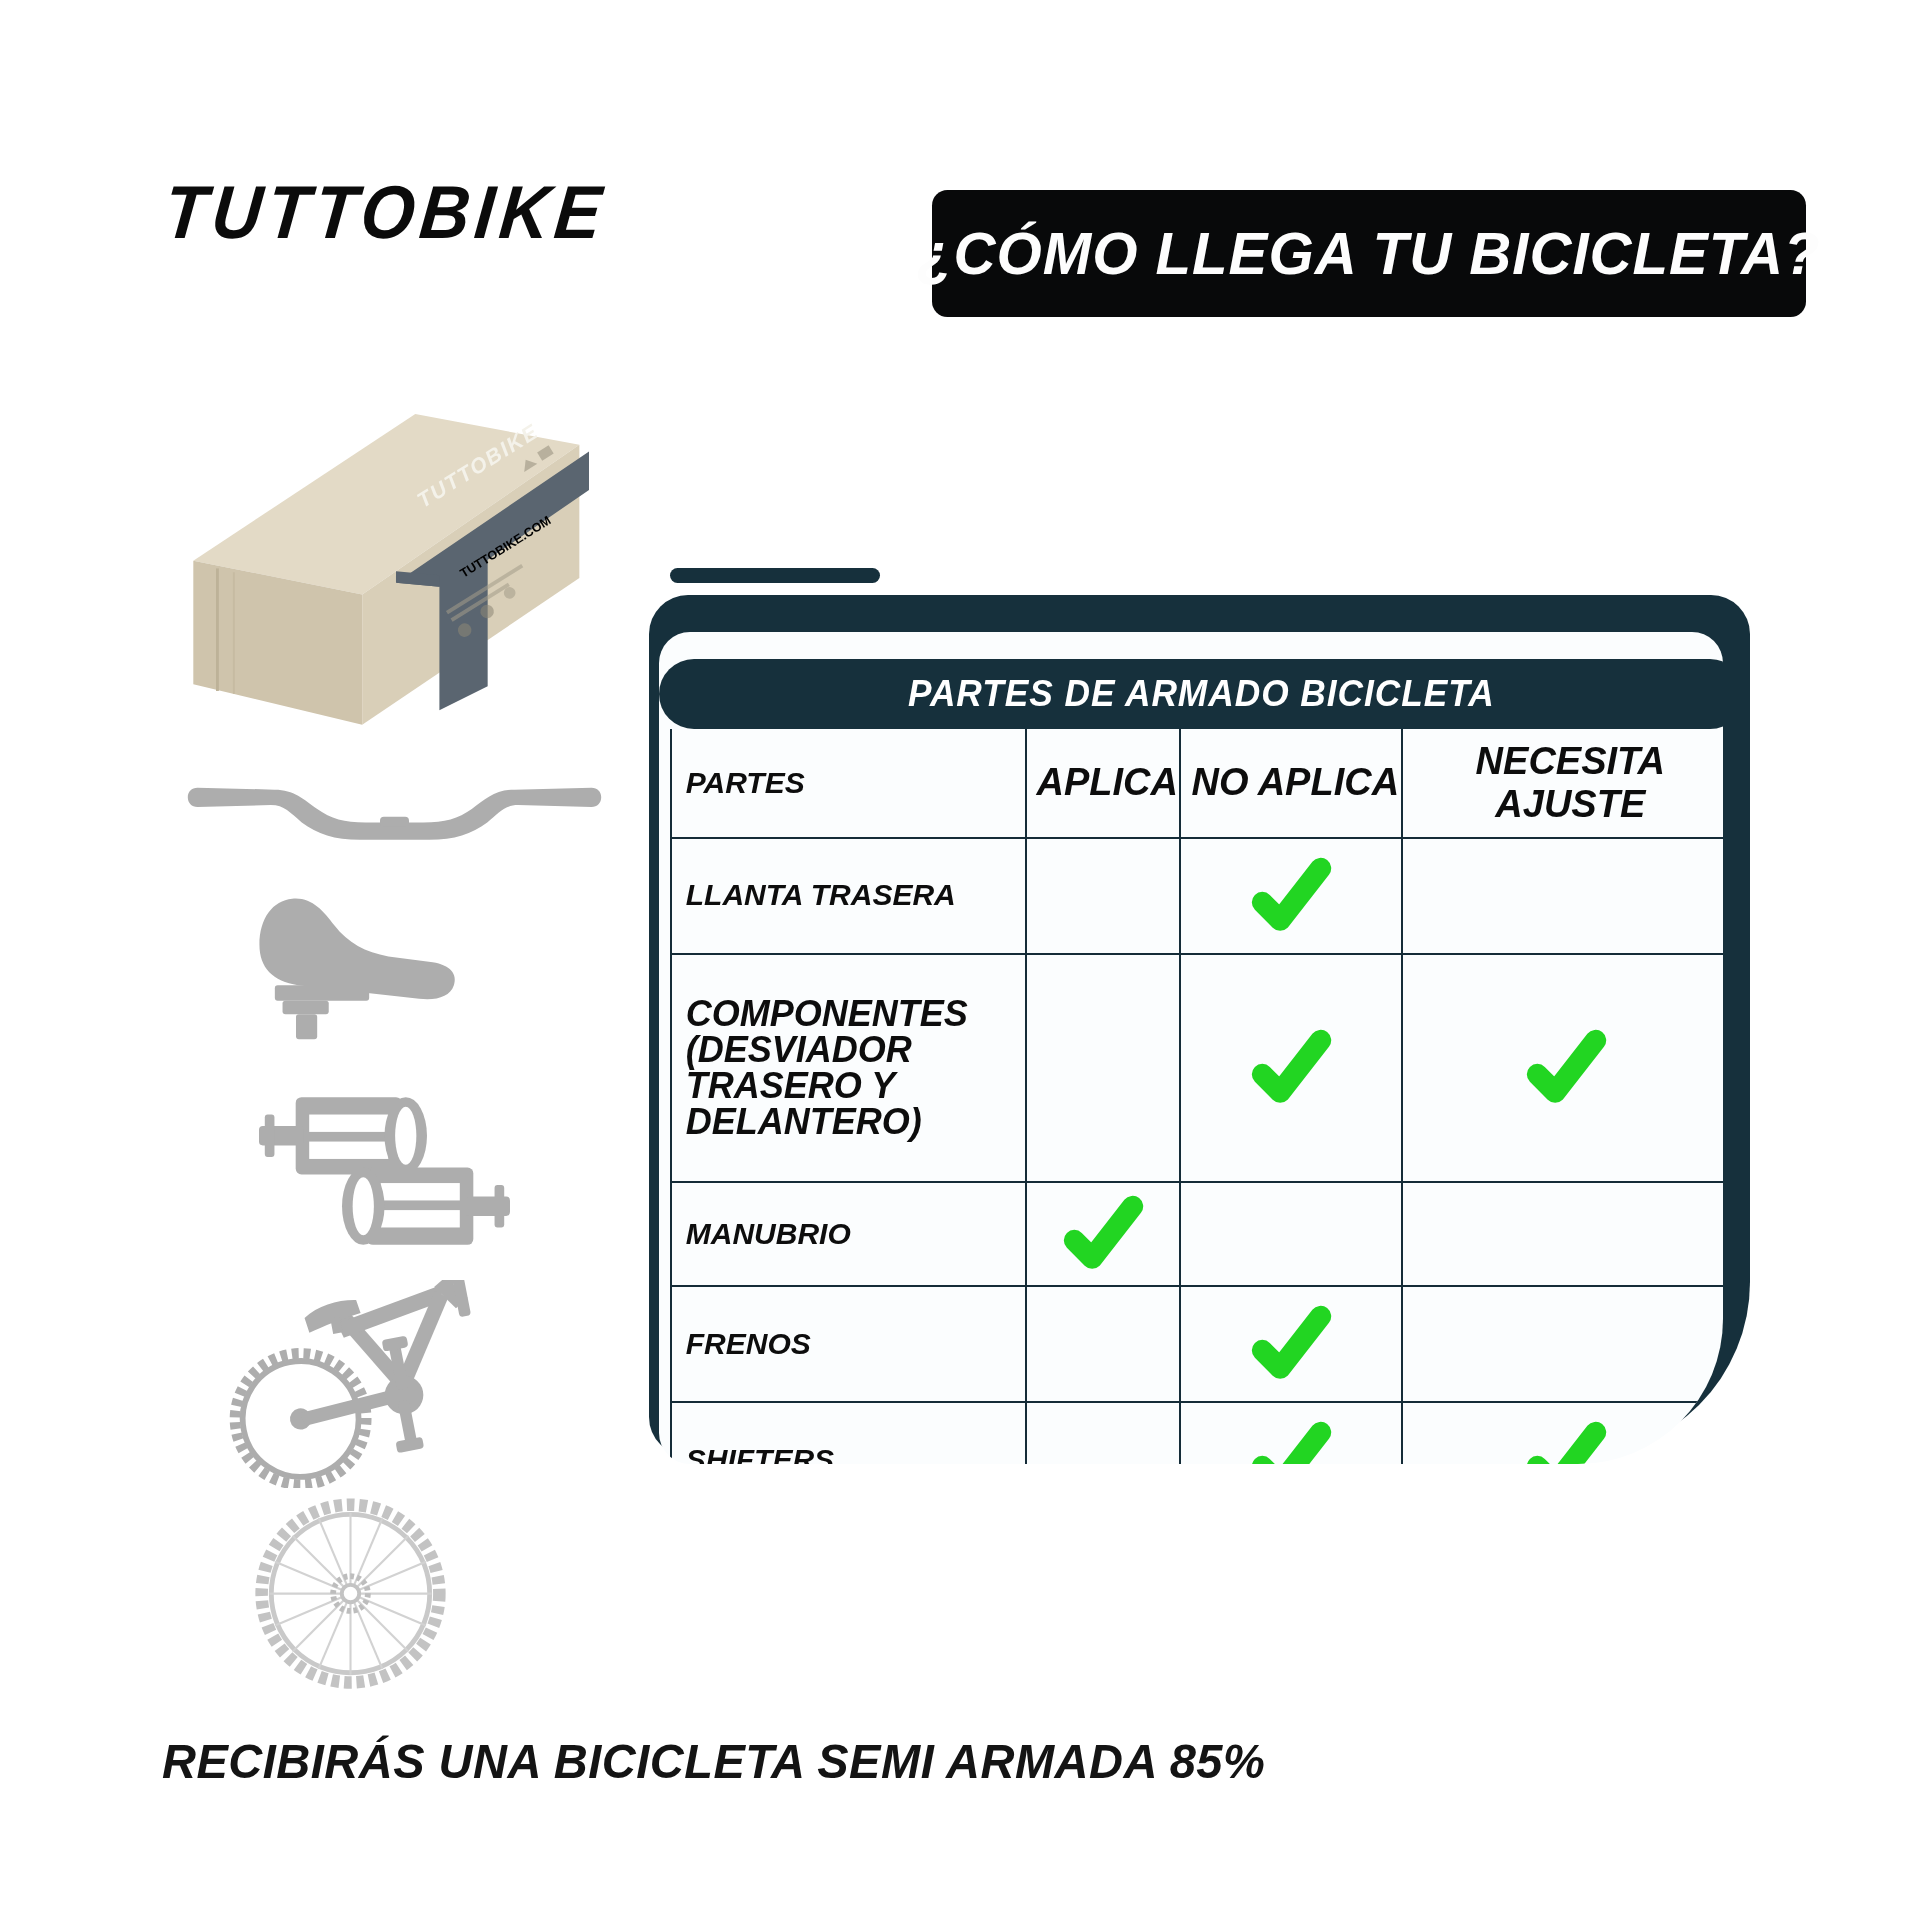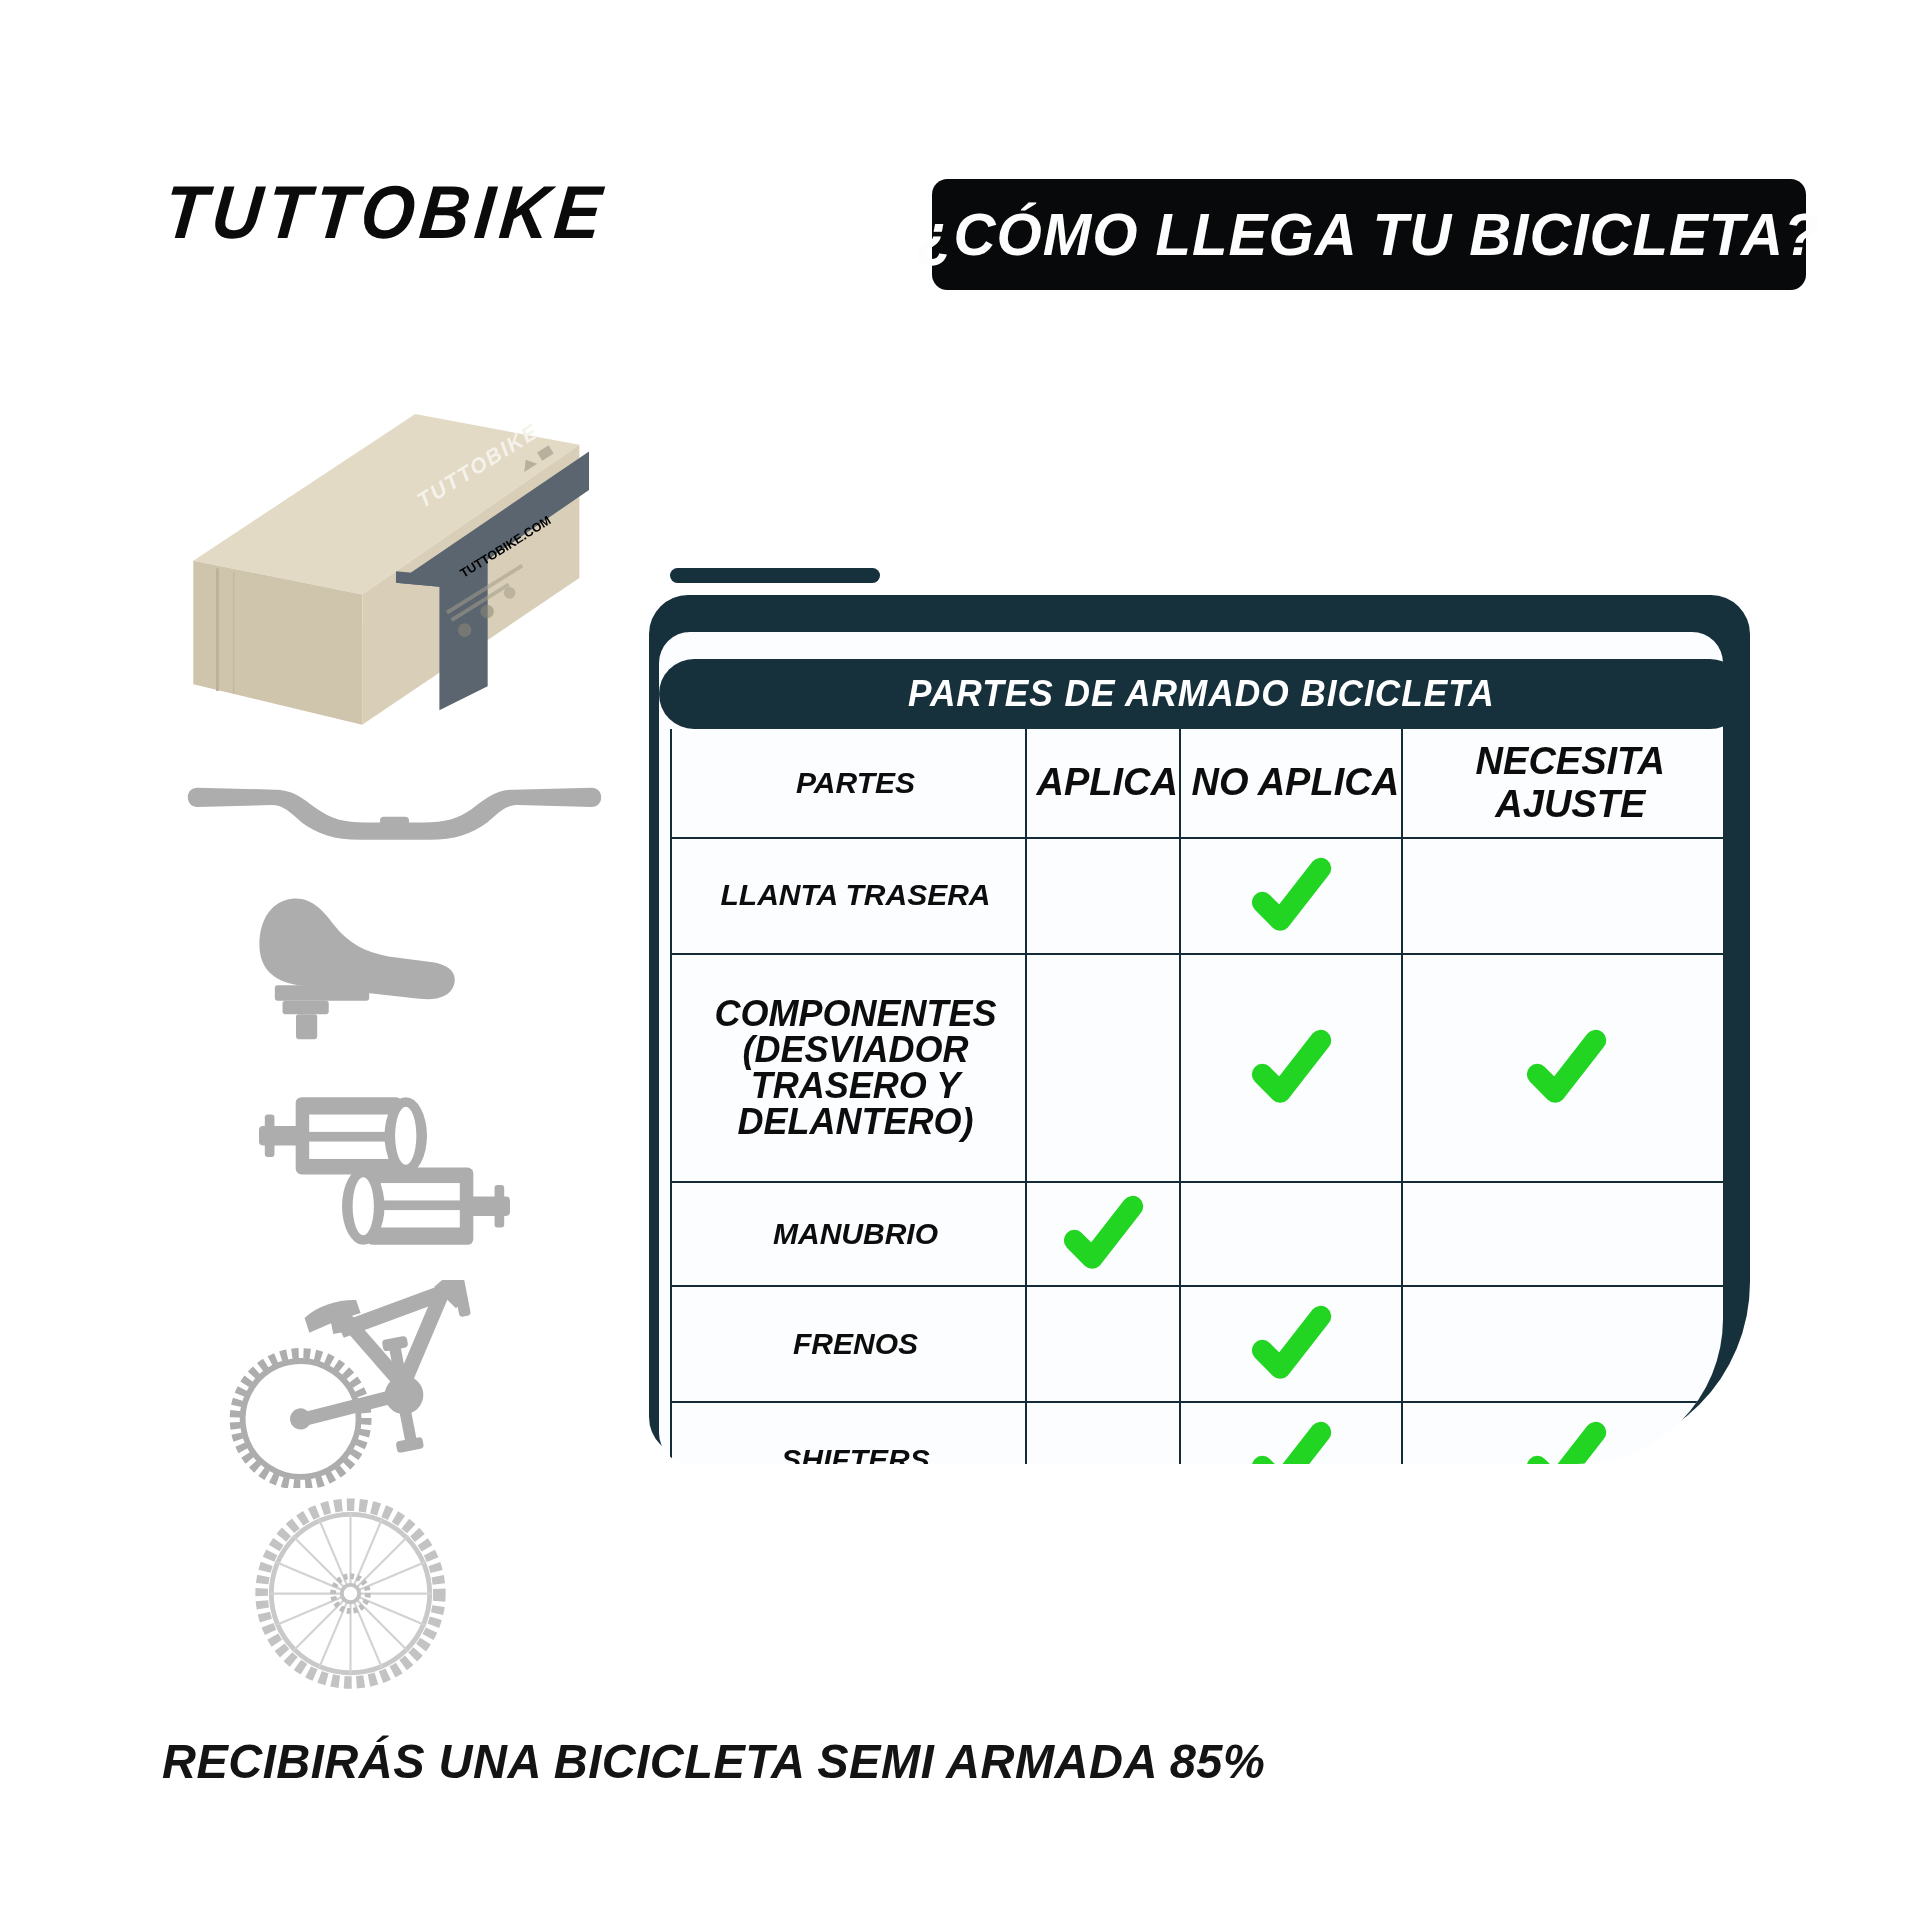--- a/index.html
+++ b/index.html
@@ -15,22 +15,22 @@
     position:absolute; left:169px; top:169px;
     font-size:75px; font-weight:bold; font-style:italic;
     letter-spacing:5.8px;
     color:#0b0b0b;
     transform:scaleX(.92) skewX(-6deg);
     transform-origin:left top;
     white-space:nowrap;
   }
   
   #header-banner{
-    position:absolute; left:932px; top:179px;
-    width:874px; height:111px;
+    position:absolute; left:932px; top:190px;
+    width:874px; height:127px;
     background:#08090a;
     border-radius:15.4px;
     display:flex; align-items:center; justify-content:center;
   }
   #header-banner-text{
     color:#fdfdfd;
     font-size:60px; font-weight:bold; font-style:italic;
     letter-spacing:1px;
     transform:scaleX(.97);
     white-space:nowrap;
@@ -104,21 +104,21 @@
     letter-spacing:0px;
     vertical-align:middle;
     background:transparent;
     position:relative;
   }
   #grid td.colhead{
     text-align:center; padding-left:8px;
     font-size:38px;
   }
   #grid tr.header-row td{ height:75px; border-top:none; }
-  #grid td.partname{ text-align:center; line-height:1.02; }
+  #grid td.partname{ text-align:left; line-height:1.02; }
   #grid td.mark{ text-align:center; padding-left:0; }
   .multi{ font-size:36px; line-height:1.0; }
   
   .check{
     display:inline-block;width:81px;height:81px;vertical-align:middle;
     position:relative; top:1.9px;
   }
   .check svg{display:block;width:100%;height:100%;}
   .hidden-check{visibility:hidden;}
 </style>

